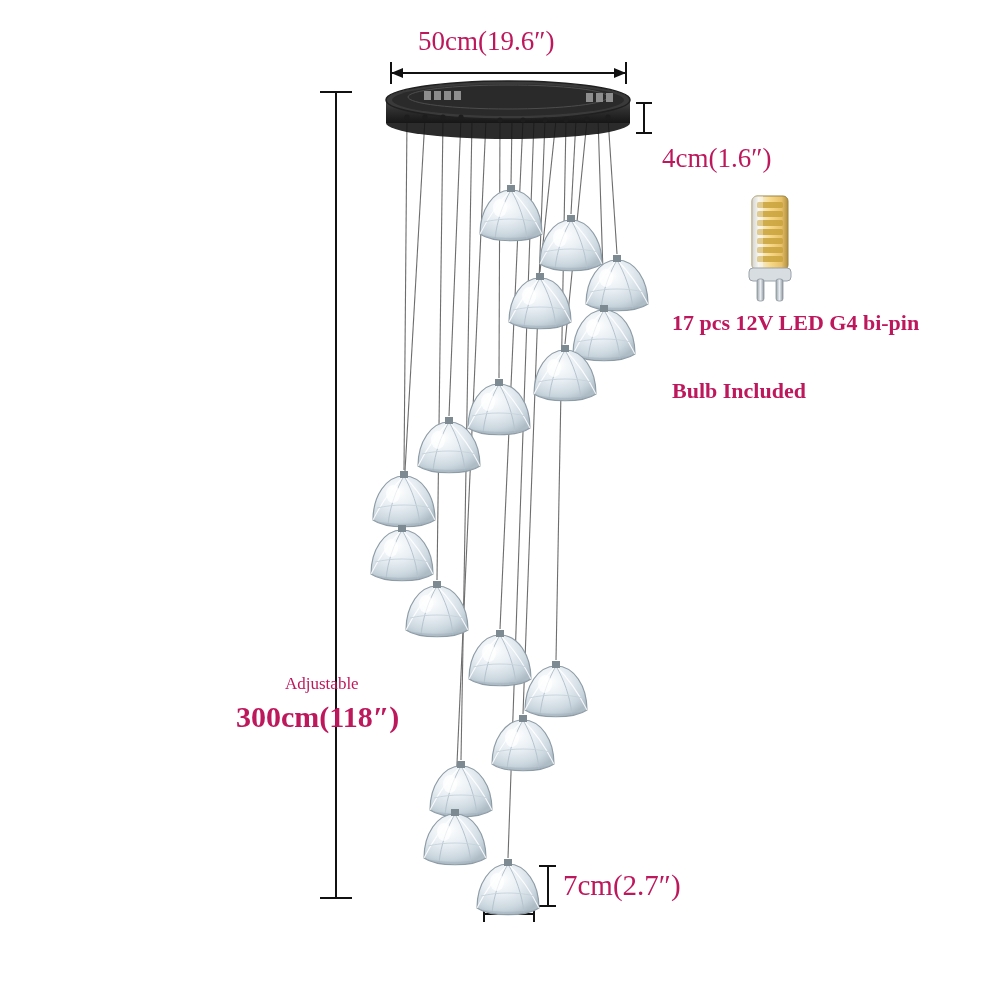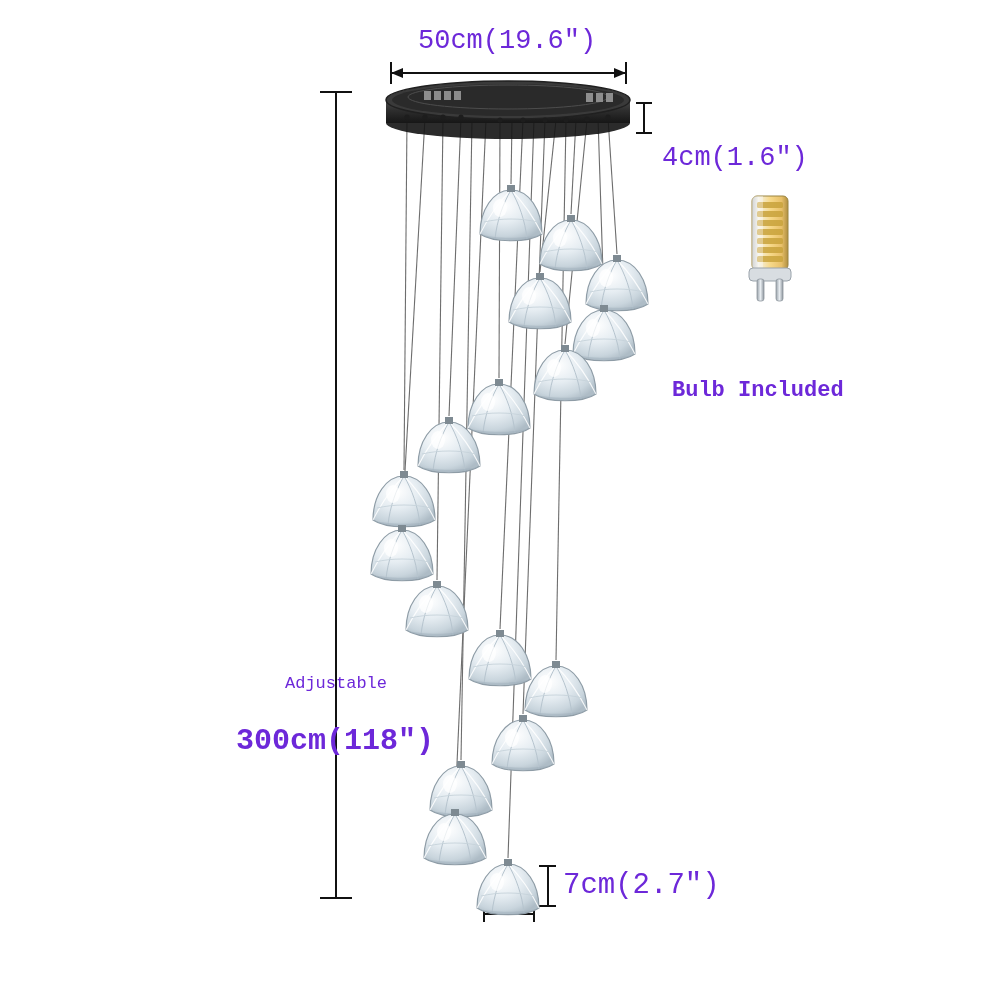--- a/index.html
+++ b/index.html
@@ -14,22 +14,22 @@
     overflow: hidden;
     font-family: "Liberation Sans", sans-serif;
     color: #1a1a1a;
   }
   .stage {
     position: absolute;
     inset: 0;
   }
   .dim-label {
     position: absolute;
-    font-family: Liberation Mono, monospace;
-    color: #6d28d9;
+    font-family: Liberation Serif, serif;
+    color: #be185d;
     white-space: nowrap;
   }
   #label-width {
     left: 418px;
     top: 26px;
     font-size: 27px;
   }
   #label-canopy-height {
     left: 662px;
     top: 103px;
@@ -39,21 +39,20 @@
   #label-adjustable {
     left: 285px;
     top: 674px;
     font-size: 17px;
   }
   #label-drop {
     left: 236px;
     top: 700px;
     font-size: 30px;
     font-weight: 600;
-    margin-top: 24px;
   }
   #label-shade-height {
     left: 563px;
     top: 869px;
     font-size: 29px;
   }
   #label-shade-width {
     left: 437px;
     top: 925px;
     font-size: 29px;
@@ -238,15 +237,16 @@
       <rect x="757" y="279" width="7" height="22" rx="2.5" fill="url(#pinGrad)" stroke="#8d959d" stroke-width="0.8"></rect>
       <rect x="776" y="279" width="7" height="22" rx="2.5" fill="url(#pinGrad)" stroke="#8d959d" stroke-width="0.8"></rect>
     </g>
   </svg>
 
   <div class="dim-label" id="label-width">50cm(19.6″)</div>
   <div class="dim-label" id="label-canopy-height">4cm(1.6″)</div>
   <div class="dim-label" id="label-adjustable">Adjustable</div>
   <div class="dim-label" id="label-drop">300cm(118″)</div>
   <div class="dim-label" id="label-shade-height">7cm(2.7″)</div>
+  <div class="dim-label" id="label-bulb-spec">17 pcs 12V LED G4 bi-pin</div>
   <div class="dim-label" id="label-bulb-included">Bulb Included</div>
 
 </div>
 
 </body></html>

